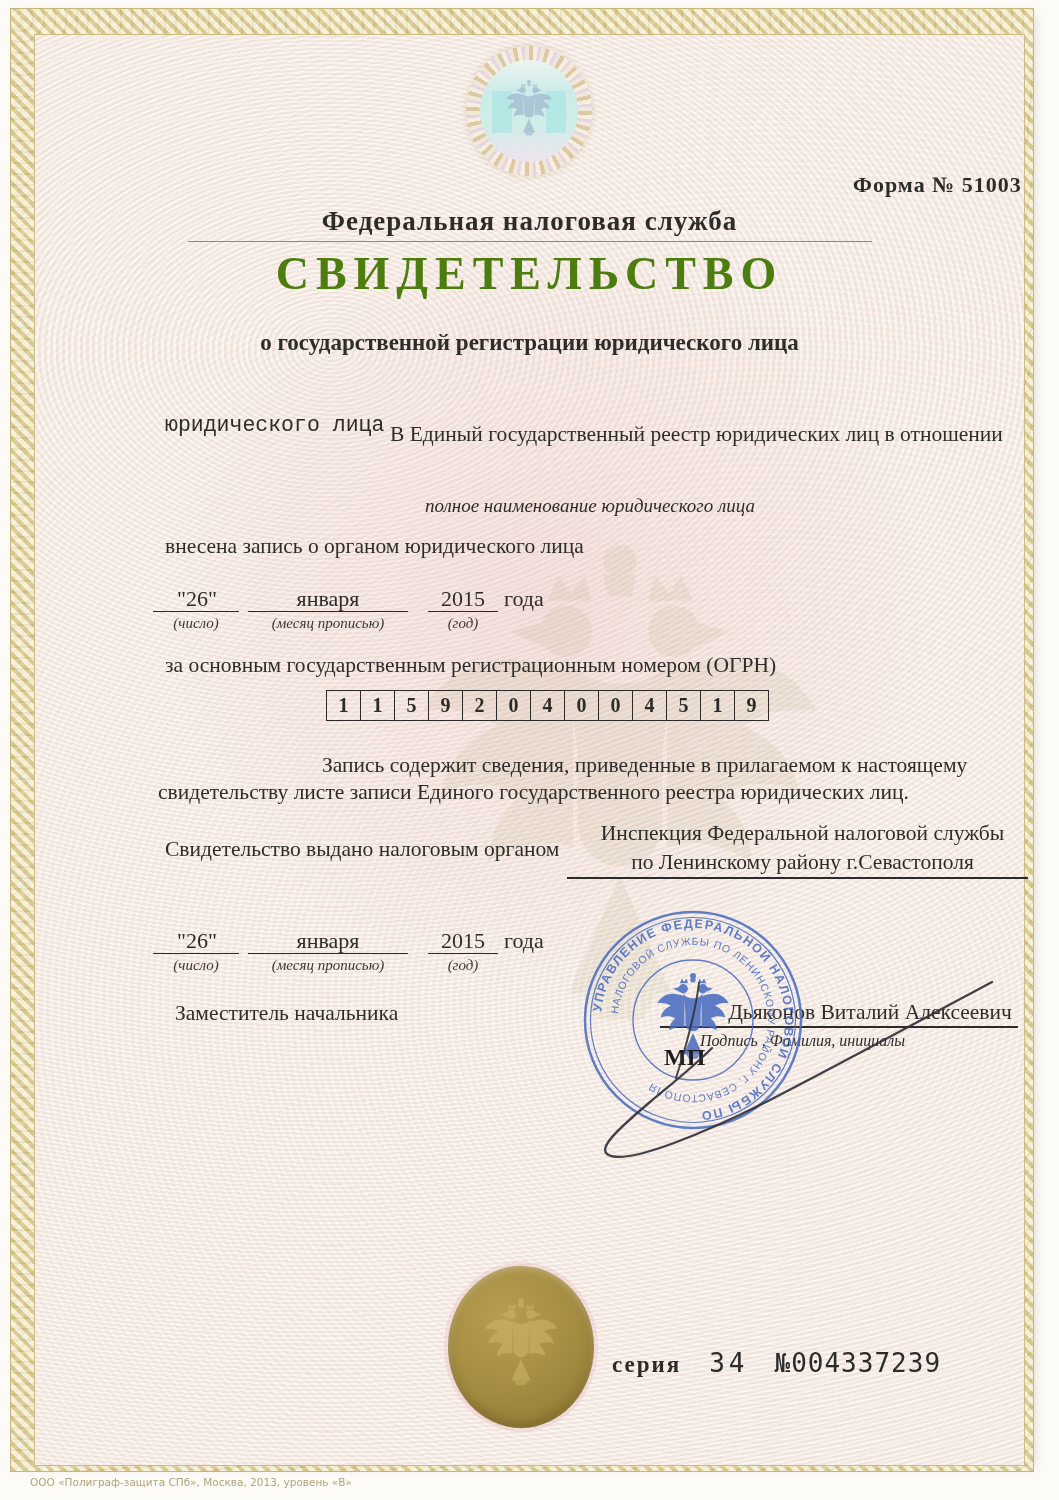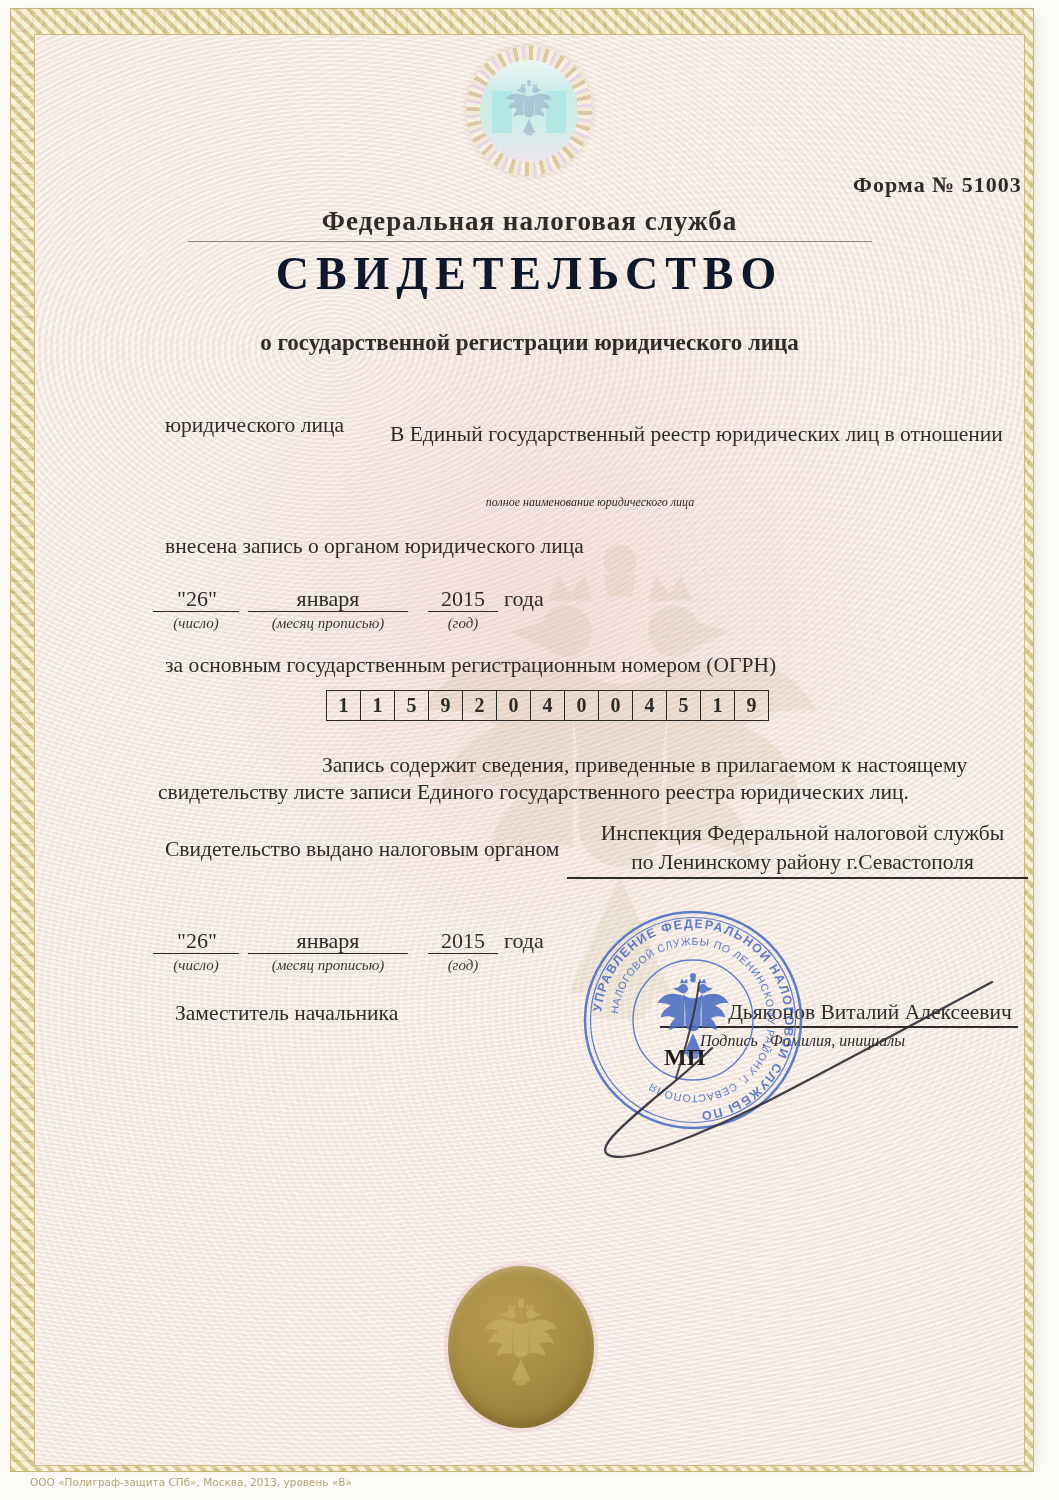--- a/index.html
+++ b/index.html
@@ -47,29 +47,29 @@
   .holo-center{position:absolute; inset:14px; border-radius:50%;
     background:linear-gradient(180deg,#eef6f2,#c9ecea 30%,#cdeee8 62%,#eee4f1);
     display:flex; align-items:center; justify-content:center;}
   .holo-patch-l,.holo-patch-r{position:absolute; top:30%; width:20px; height:42%; background:#9fe5e2; opacity:.65;}
   .holo-patch-l{left:12%;} .holo-patch-r{right:12%;}
   .holo-eagle{width:56px; height:66px; color:#9db9cf; opacity:.8;}
   
   .form-number{left:853px; top:172px; font-size:22px; font-weight:bold; letter-spacing:1px;}
   .agency{left:0; top:206px; width:1059px; font-size:27px; font-weight:bold; letter-spacing:1px;}
   .agency-rule{left:188px; top:241px; width:684px; height:1px; background:#8d8a84;}
-  .title{left:0; top:247px; width:1059px; font-size:46px; font-weight:bold; letter-spacing:7px; color:#0f172a;}
+  .title{left:0; top:247px; width:1059px; font-size:46px; font-weight:bold; letter-spacing:7px; color:#4d7c0f;}
   .subtitle{left:0; top:330px; width:1059px; font-size:23px; font-weight:bold;}
   
   .t{font-size:21.5px; line-height:26px;}
   .intro1{left:390px; top:385px; width:650px;margin-top:36px;}
-  .intro2{left:165px; top:412px; width:650px;}
+  .intro2{left:165px; top:412px; width:650px;font-family:Liberation Mono, monospace;}
   .company{left:130px; top:438px; width:920px; font-size:23.5px; font-weight:bold; line-height:27.5px; color:#21201e;}
   .company span{border-bottom:2px solid #2a2927; padding:0 4px 1px;}
-  .company-caption{left:130px; top:495px; width:920px; font-size:12px;}
+  .company-caption{left:130px; top:495px; width:920px; font-size:19px;}
   .record-line{left:165px; top:533px; width:700px;}
   
   .date-underline{position:absolute; height:1px; background:#2c2b29;}
   .date-val{position:absolute; font-size:22px; text-align:center;}
   .date-cap{position:absolute; font-size:15px; font-style:italic; text-align:center; color:#3a3835;}
   
   .ogrn-label{left:165px; top:652px; width:760px;}
   .ogrn-boxes{left:326px; top:690px; display:flex;}
   .ogrn-cell{width:33px; height:29px; border:1.6px solid #2b2a28; border-right:none;
     display:flex; align-items:center; justify-content:center;
@@ -239,16 +239,21 @@
     <path d="M437,52 C370,88 300,126 215,170 C160,198 70,238 52,224 C44,217 62,200 95,172 C115,155 135,140 157,118" fill="none" stroke="#33323a" stroke-width="2.3" stroke-linecap="round" opacity="0.92"></path>
     <path d="M144,53 C140,85 130,120 121,148" fill="none" stroke="#33323a" stroke-width="2" stroke-linecap="round" opacity="0.9"></path>
   </svg>
 
   <div class="gold-seal">
     <svg class="gold-eagle" viewBox="0 0 200 240">
         <use href="#eagle" fill="currentColor"></use>
       </svg>
   </div>
 
+  <div class="abs serial-row">
+    <span class="series-label">серия</span>
+    <span class="series-value">34</span>
+    <span class="serial-number">№004337239</span>
+  </div>
 
   <div class="abs printer-note">ООО «Полиграф-защита СПб», Москва, 2013, уровень «В»</div>
 
 </div>
 
 </body></html>

